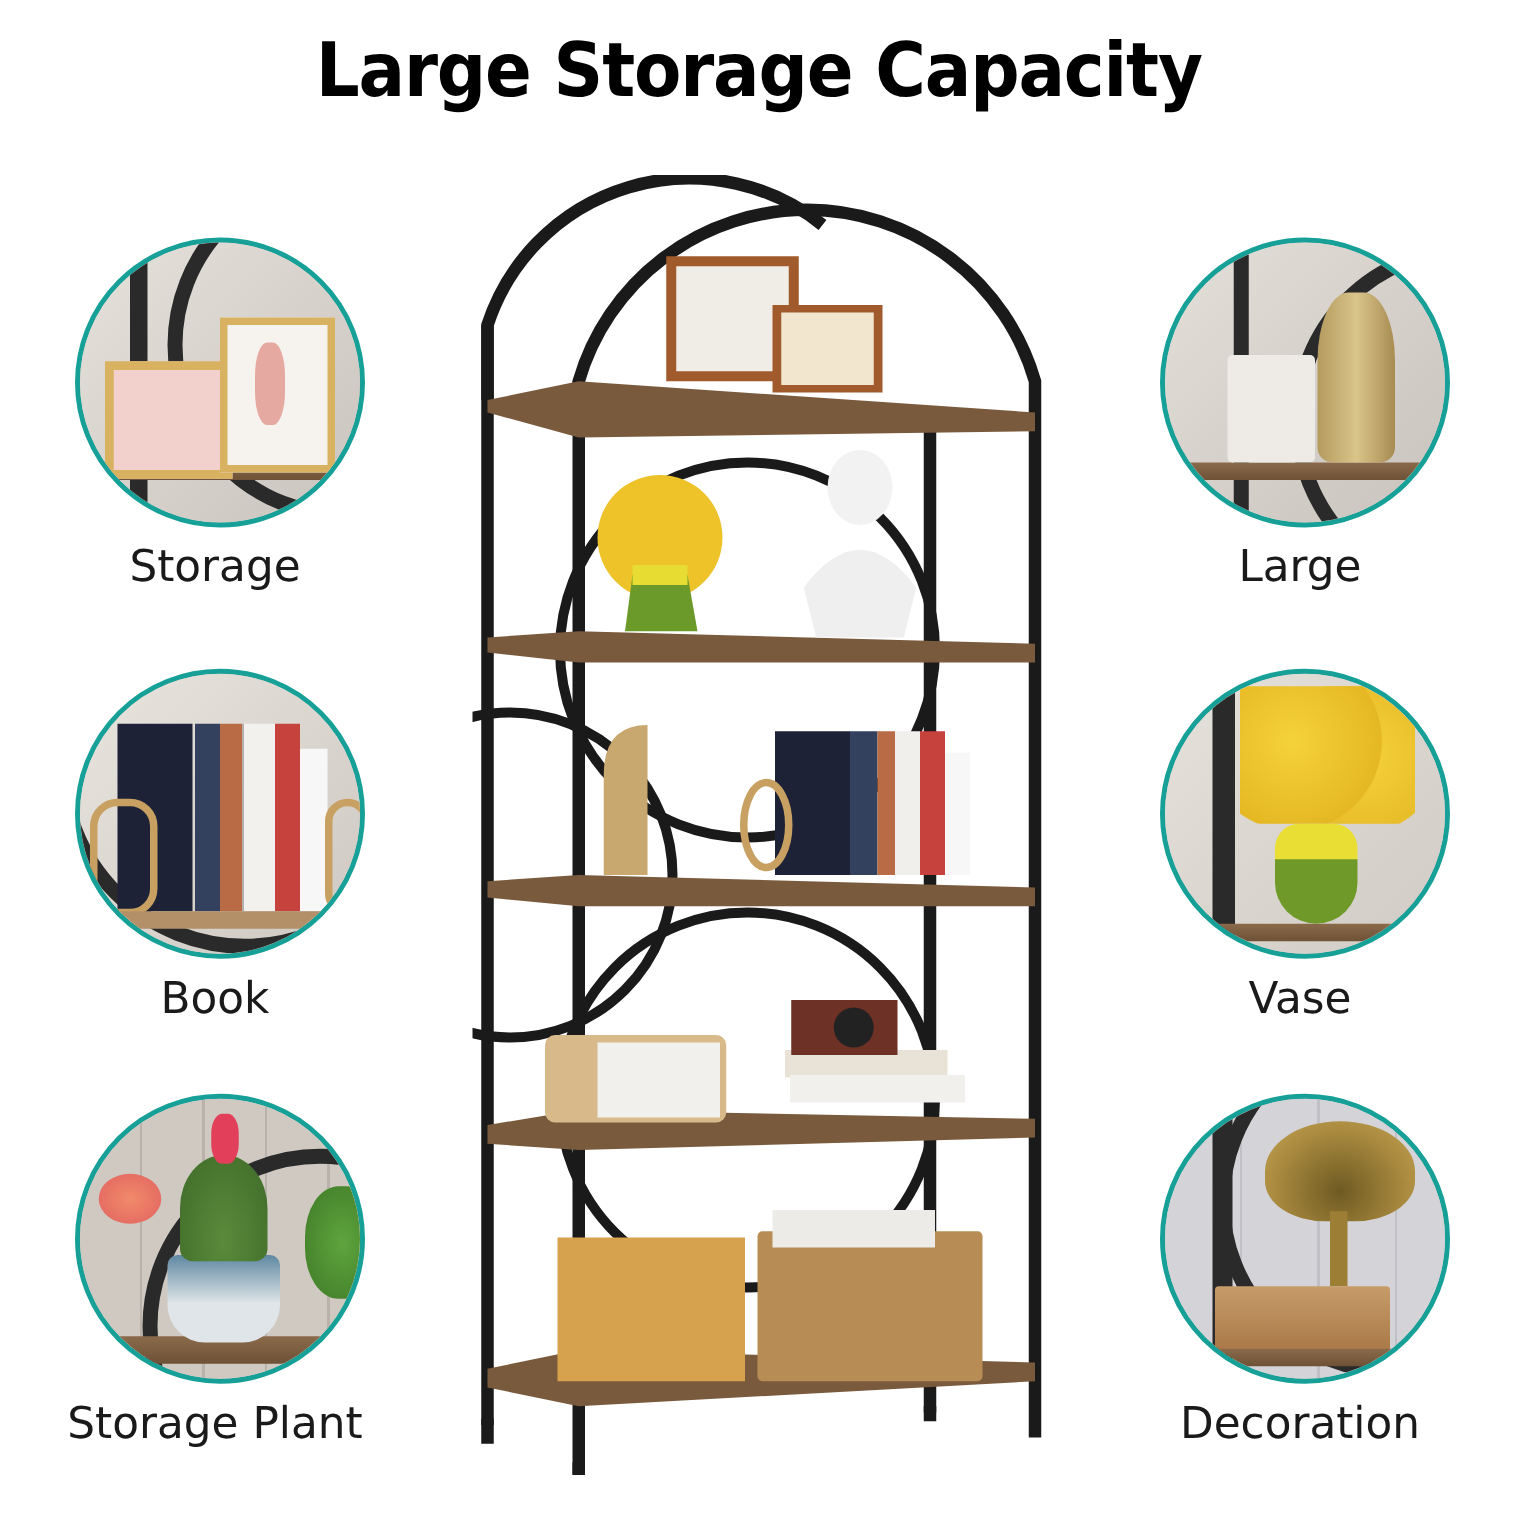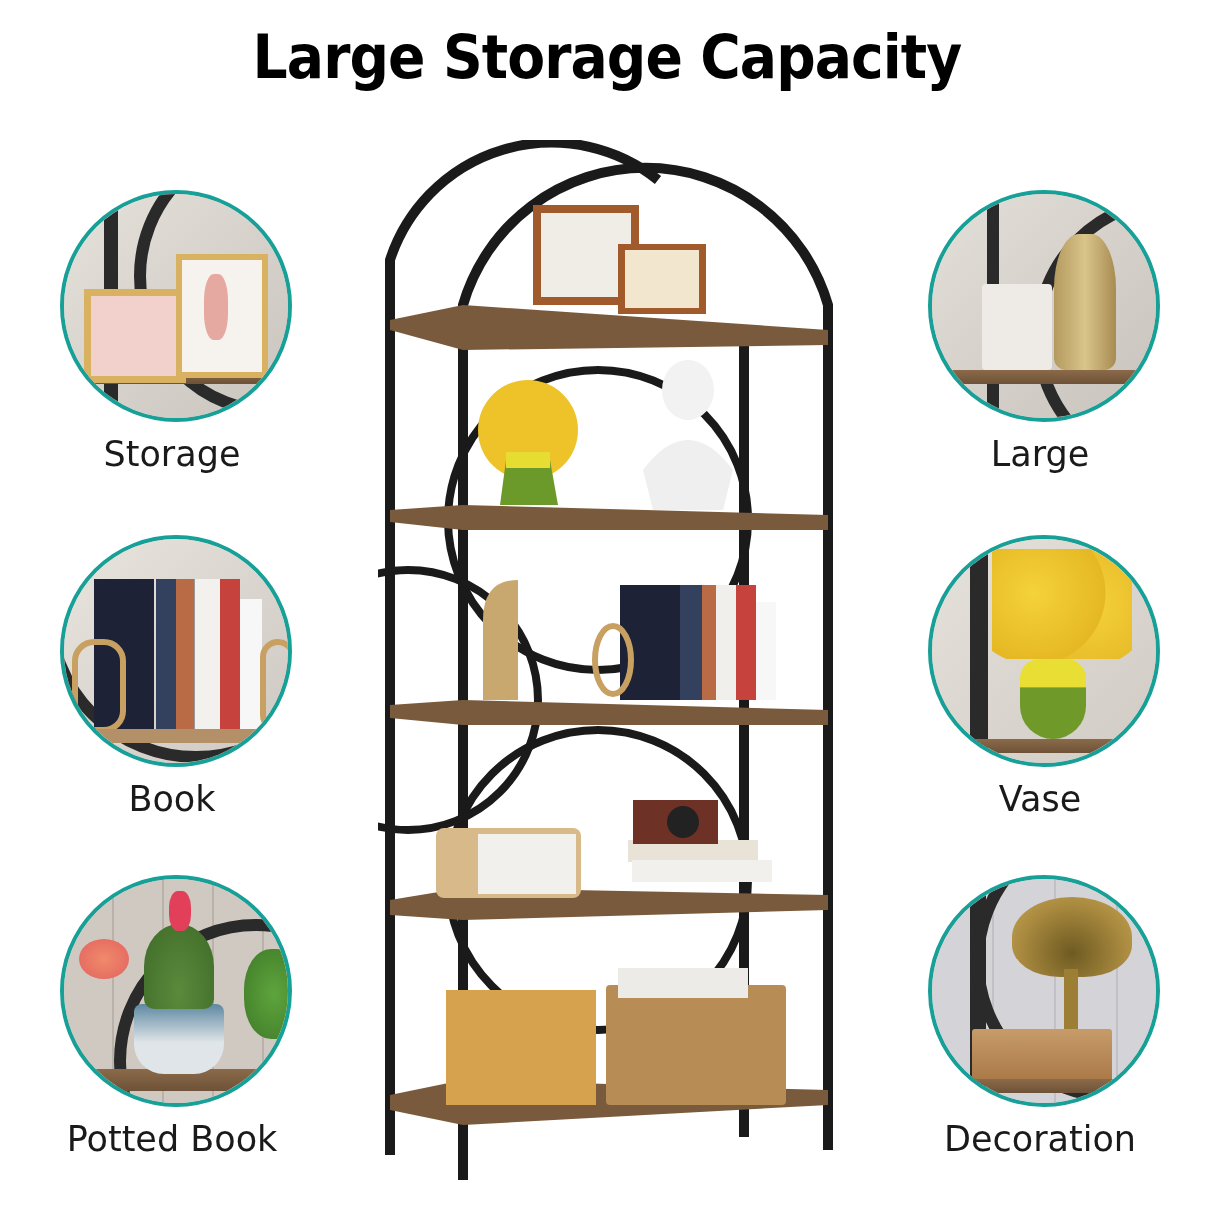--- a/index.html
+++ b/index.html
@@ -52,21 +52,21 @@
   <div class="circle">
     <div class="bg" style="background:repeating-linear-gradient(90deg,#cfc9c1 0 48px,#b9b2aa 48px 50px);"></div>
     <div style="position:absolute;left:50px;top:40px;width:260px;height:260px;border:12px solid #2a2a2a;border-radius:50%;"></div>
     <div class="shelf-strip" style="top:190px;height:22px;"></div>
     <div style="position:absolute;left:70px;top:125px;width:90px;height:70px;background:linear-gradient(#5e88a2,#dfe5e8 55%);border-radius:8px 8px 30px 30px;"></div>
     <div style="position:absolute;left:80px;top:45px;width:70px;height:85px;background:radial-gradient(ellipse at 50% 80%,#5b8a3c,#3e6b28);border-radius:50% 50% 10px 10px;"></div>
     <div style="position:absolute;left:105px;top:12px;width:22px;height:40px;background:#e2405a;border-radius:40%;"></div>
     <div style="position:absolute;left:180px;top:70px;width:60px;height:90px;background:radial-gradient(#5ea43d,#3f7a28);border-radius:45%;"></div>
     <div style="position:absolute;left:15px;top:60px;width:50px;height:40px;background:radial-gradient(#f08a6a,#e26260);border-radius:50%;"></div>
   </div>
-  <div class="label">Potted Book</div>
+  <div class="label">Storage Plant</div>
 </div>
 
 <div class="feature" style="left:920px;top:190px;">
   <div class="circle">
     <div class="bg" style="background:linear-gradient(135deg,#e3dfd9,#c8c3bc);"></div>
     <div class="bar" style="left:55px;top:0;width:12px;height:224px;"></div>
     <div style="position:absolute;left:100px;top:0;width:260px;height:260px;border:12px solid #2a2a2a;border-radius:50%;"></div>
     <div class="shelf-strip" style="top:176px;"></div>
     <div style="position:absolute;left:50px;top:90px;width:70px;height:86px;background:#eeebe6;border-radius:4px;"></div>
     <div style="position:absolute;left:122px;top:40px;width:62px;height:136px;background:linear-gradient(90deg,#b49a5e,#d9c48a,#a88c52);border-radius:40% 40% 12px 12px;"></div>

